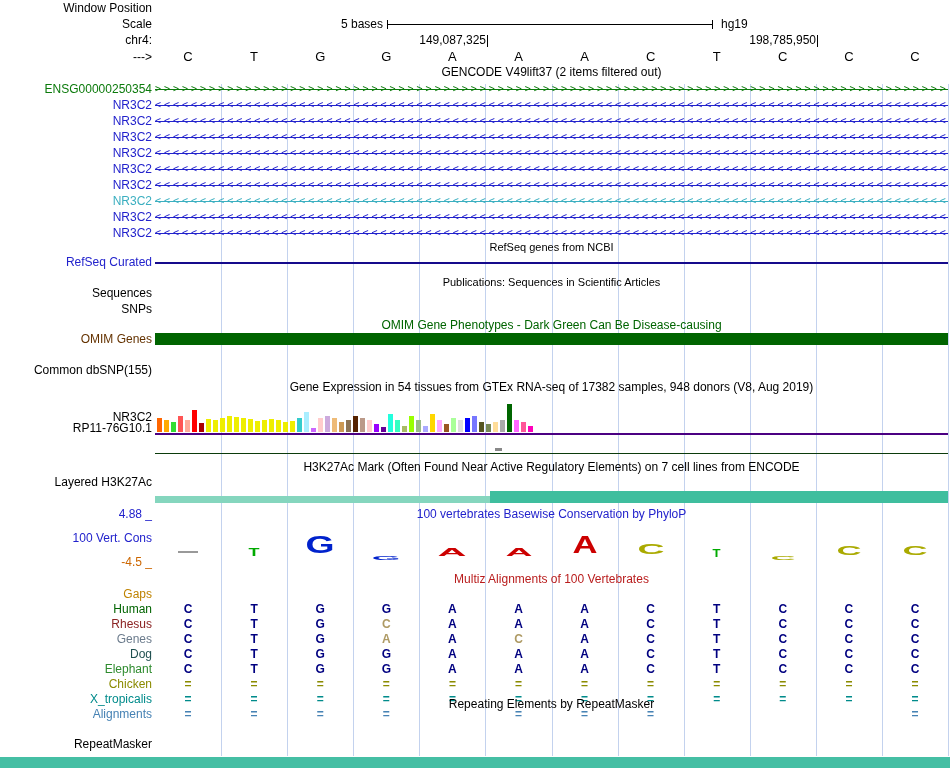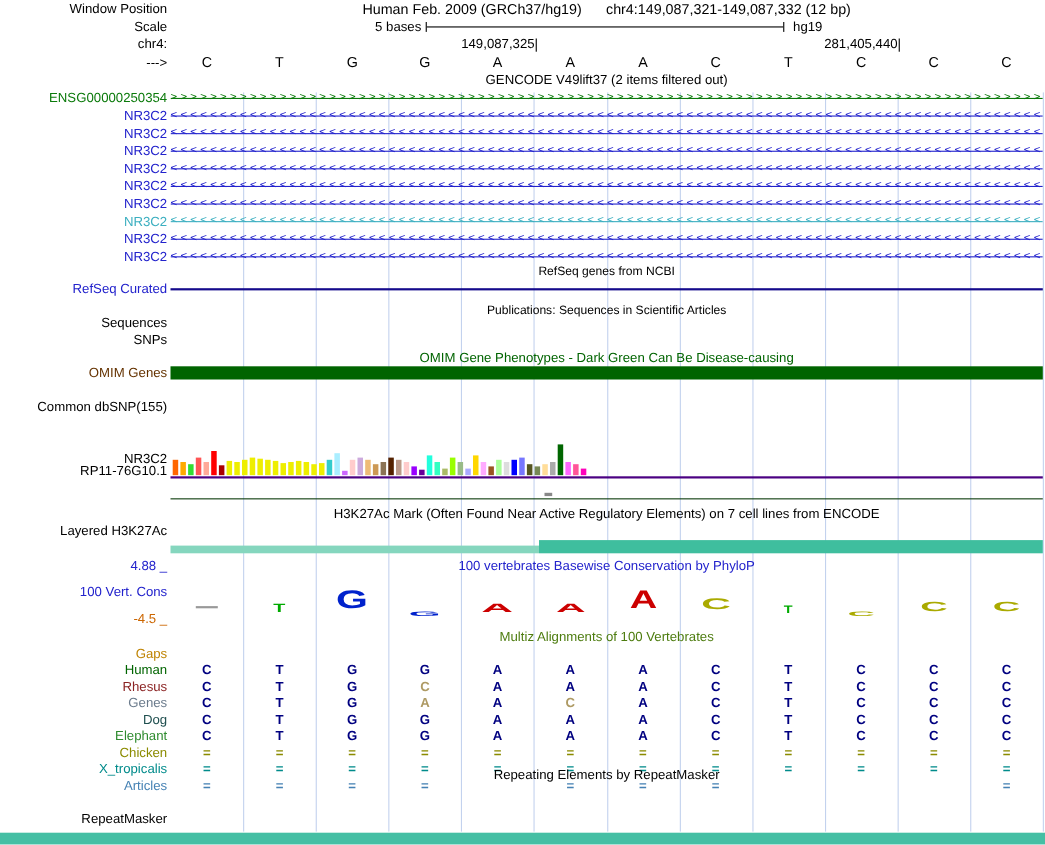--- a/index.html
+++ b/index.html
@@ -72,36 +72,33 @@
       <div class="guide" style="left: 396.5px; background: rgb(195, 210, 238);"></div>
       <div class="guide" style="left: 462.58px; background: rgb(195, 210, 238);"></div>
       <div class="guide" style="left: 528.67px; background: rgb(195, 210, 238);"></div>
       <div class="guide" style="left: 594.75px; background: rgb(195, 210, 238);"></div>
       <div class="guide" style="left: 660.83px; background: rgb(195, 210, 238);"></div>
       <div class="guide" style="left: 726.92px; background: rgb(195, 210, 238);"></div>
       <div class="guide" style="left: 793px; background: rgb(195, 210, 238);"></div>
     </div>
 
   <div class="side" style="top:2px">Window Position</div>
-  <div class="hdr">
-    <span>Human Feb. 2009 (GRCh37/hg19)</span><span class="sep"></span><span>chr4:149,087,321-149,087,332 (12 bp)</span>
-  </div>
 
   <div class="side" style="top:18px">Scale</div>
   <div class="tk" style="top:18px;height:14px">
     <span class="scale-text">5 bases</span>
     <span class="scale-bar"></span>
     <span class="genome-name">hg19</span>
   </div>
 
   <div class="side" style="top:34px">chr4:</div>
   <div class="tk" style="top:34px;height:14px">
     <span class="coord" style="left:223px">149,087,325</span>
     <span class="ctick" style="left:332px"></span>
-    <span class="coord" style="left:553px">281,405,440</span>
+    <span class="coord" style="left:553px">198,785,950</span>
     <span class="ctick" style="left:662px"></span>
   </div>
 
   <div class="side" style="top:51px">---&gt;</div>
   <div id="axis-bases">
       <div class="axbase" style="left: 23px;">C</div>
       <div class="axbase" style="left: 89.1px;">T</div>
       <div class="axbase" style="left: 155.2px;">G</div>
       <div class="axbase" style="left: 221.3px;">G</div>
       <div class="axbase" style="left: 287.4px;">A</div>
@@ -195,20 +192,21 @@
   <div class="title small" style="top:276px">Publications: Sequences in Scientific Articles</div>
   <div class="side" style="top:287px">Sequences</div>
   <div class="side" style="top:303px">SNPs</div>
 
   <div class="title c-green" style="top: 319px; color: rgb(0, 100, 0);">OMIM Gene Phenotypes - Dark Green Can Be Disease-causing</div>
   <div class="side c-omim" style="top: 333px; color: rgb(100, 50, 0);">OMIM Genes</div>
   <div id="omim-bar" style="background: rgb(0, 100, 0);"></div>
 
   <div class="side" style="top:364px">Common dbSNP(155)</div>
 
+  <div class="title" style="top:381px">Gene Expression in 54 tissues from GTEx RNA-seq of 17382 samples, 948 donors (V8, Aug 2019)</div>
   <div class="side" style="top:411px">NR3C2</div>
   <div id="gtex-bars">
       <div class="gbar" title="Adipose - Subcutaneous" style="left: 2px; height: 14px; background: rgb(255, 102, 0);"></div>
       <div class="gbar" title="Adipose - Visceral (Omentum)" style="left: 9px; height: 12px; background: rgb(255, 170, 0);"></div>
       <div class="gbar" title="Adrenal Gland" style="left: 16px; height: 10px; background: rgb(51, 221, 51);"></div>
       <div class="gbar" title="Artery - Aorta" style="left: 23px; height: 16px; background: rgb(255, 85, 85);"></div>
       <div class="gbar" title="Artery - Coronary" style="left: 30px; height: 12px; background: rgb(255, 170, 153);"></div>
       <div class="gbar" title="Artery - Tibial" style="left: 37px; height: 22px; background: rgb(255, 0, 0);"></div>
       <div class="gbar" title="Bladder" style="left: 44px; height: 9px; background: rgb(170, 0, 0);"></div>
       <div class="gbar" title="Brain - Amygdala" style="left: 51px; height: 13px; background: rgb(238, 238, 0);"></div>
@@ -304,31 +302,31 @@
           <text x="13" y="4" text-anchor="middle" textLength="25" lengthAdjust="spacingAndGlyphs" font-family="Liberation Sans, sans-serif" font-weight="bold" font-size="6" fill="#AAAA00">C</text>
         </svg></div>
       <div class="cons-letter" style="left: 680.9px; top: 544px;"><svg width="26" height="9" style="overflow:visible">
           <text x="13" y="9" text-anchor="middle" textLength="25" lengthAdjust="spacingAndGlyphs" font-family="Liberation Sans, sans-serif" font-weight="bold" font-size="12" fill="#AAAA00">C</text>
         </svg></div>
       <div class="cons-letter" style="left: 747px; top: 544px;"><svg width="26" height="9" style="overflow:visible">
           <text x="13" y="9" text-anchor="middle" textLength="25" lengthAdjust="spacingAndGlyphs" font-family="Liberation Sans, sans-serif" font-weight="bold" font-size="12" fill="#AAAA00">C</text>
         </svg></div>
     </div>
 
-  <div class="title c-blue" style="top: 573px; color: #4d7c0f;">Multiz Alignments of 100 Vertebrates</div>
+  <div class="title c-blue" style="top: 573px; color: #b91c1c;">Multiz Alignments of 100 Vertebrates</div>
   <div class="side c-gaps" style="top: 588px; color: rgb(191, 131, 0);">Gaps</div>
   <div id="align-labels">
       <div class="side sp" style="color: rgb(0, 100, 0); top: 602px;">Human</div>
       <div class="side sp" style="color: rgb(139, 35, 35); top: 617px;">Rhesus</div>
       <div class="side sp" style="color: rgb(107, 123, 140); top: 632px;">Genes</div>
       <div class="side sp" style="color: rgb(31, 79, 79); top: 647px;">Dog</div>
       <div class="side sp" style="color: rgb(46, 139, 46); top: 662px;">Elephant</div>
       <div class="side sp" style="color: rgb(139, 139, 0); top: 677px;">Chicken</div>
       <div class="side sp" style="color: rgb(0, 139, 139); top: 692px;">X_tropicalis</div>
-      <div class="side sp" style="color: rgb(70, 130, 180); top: 707px;">Articles</div>
+      <div class="side sp" style="color: rgb(70, 130, 180); top: 707px;">Alignments</div>
     </div>
   <div id="align-grid">
       <div class="align-row" style="top: 602px;">
         <div class="acell" style="left: 25px; color: rgb(0, 0, 128);">C</div>
         <div class="acell" style="left: 91.1px; color: rgb(0, 0, 128);">T</div>
         <div class="acell" style="left: 157.2px; color: rgb(0, 0, 128);">G</div>
         <div class="acell" style="left: 223.3px; color: rgb(0, 0, 128);">G</div>
         <div class="acell" style="left: 289.4px; color: rgb(0, 0, 128);">A</div>
         <div class="acell" style="left: 355.5px; color: rgb(0, 0, 128);">A</div>
         <div class="acell" style="left: 421.5px; color: rgb(0, 0, 128);">A</div>

